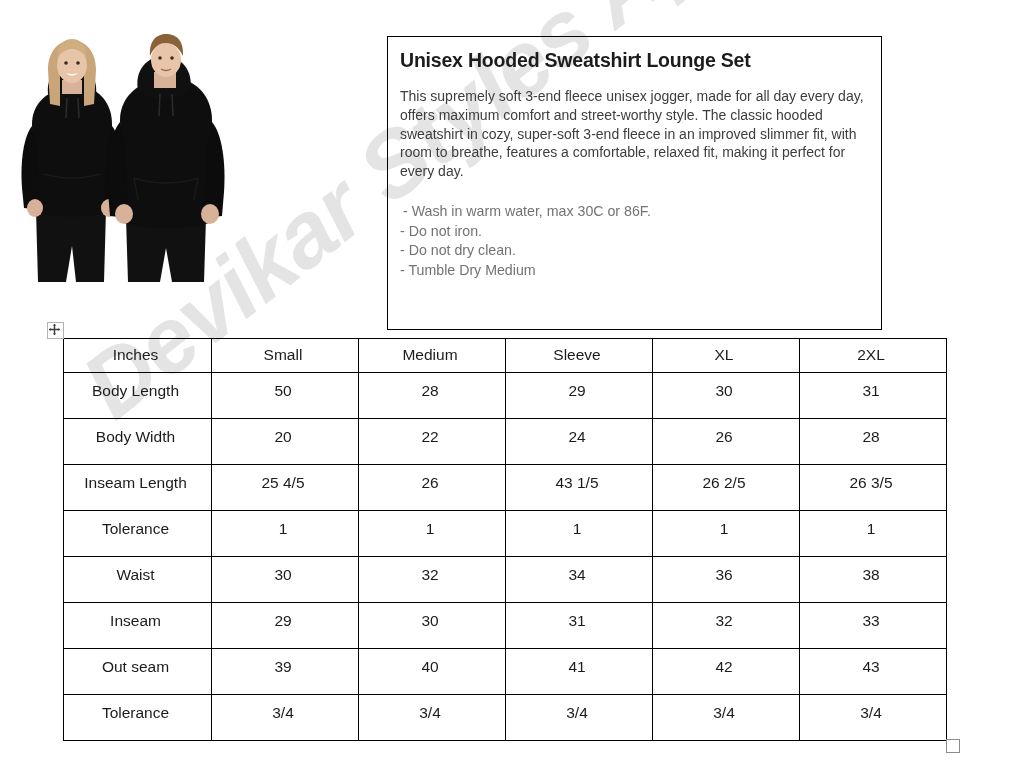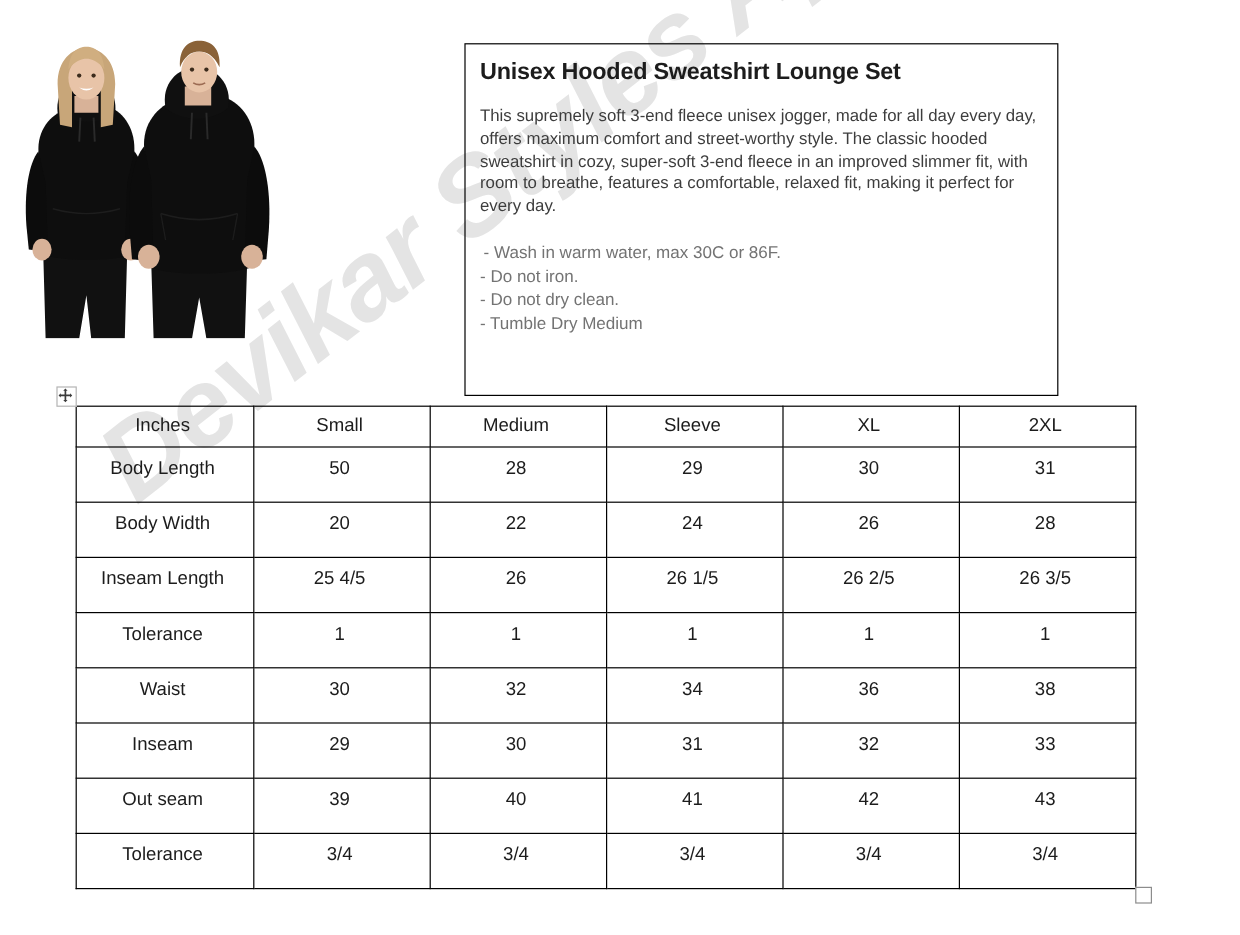--- a/index.html
+++ b/index.html
@@ -288,21 +288,21 @@
           <td>22</td>
           <td>24</td>
           <td>26</td>
           <td>28</td>
         </tr>
 
         <tr>
           <td>Inseam Length</td>
           <td>25 4/5</td>
           <td>26</td>
-          <td>26 1/5</td>
+          <td>43 1/5</td>
           <td>26 2/5</td>
           <td>26 3/5</td>
         </tr>
 
         <tr>
           <td>Tolerance</td>
           <td>1</td>
           <td>1</td>
           <td>1</td>
           <td>1</td>

